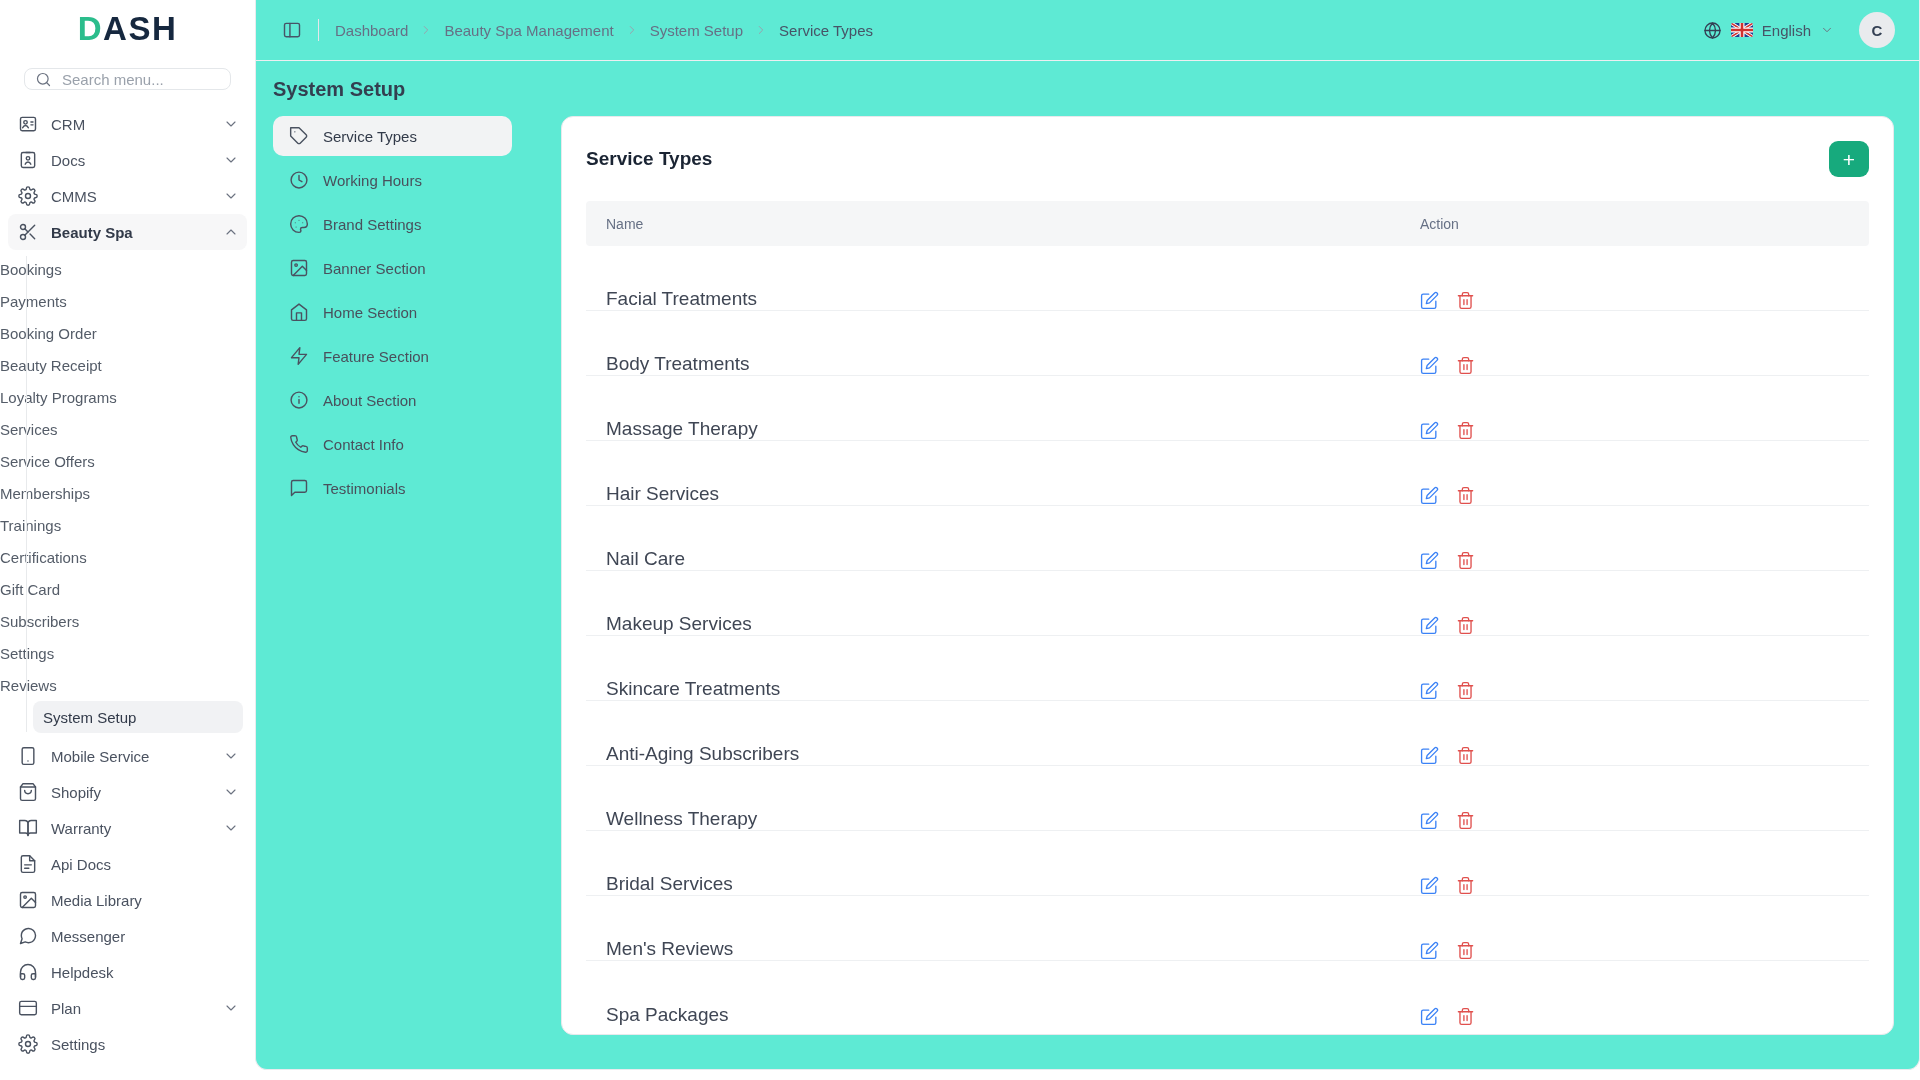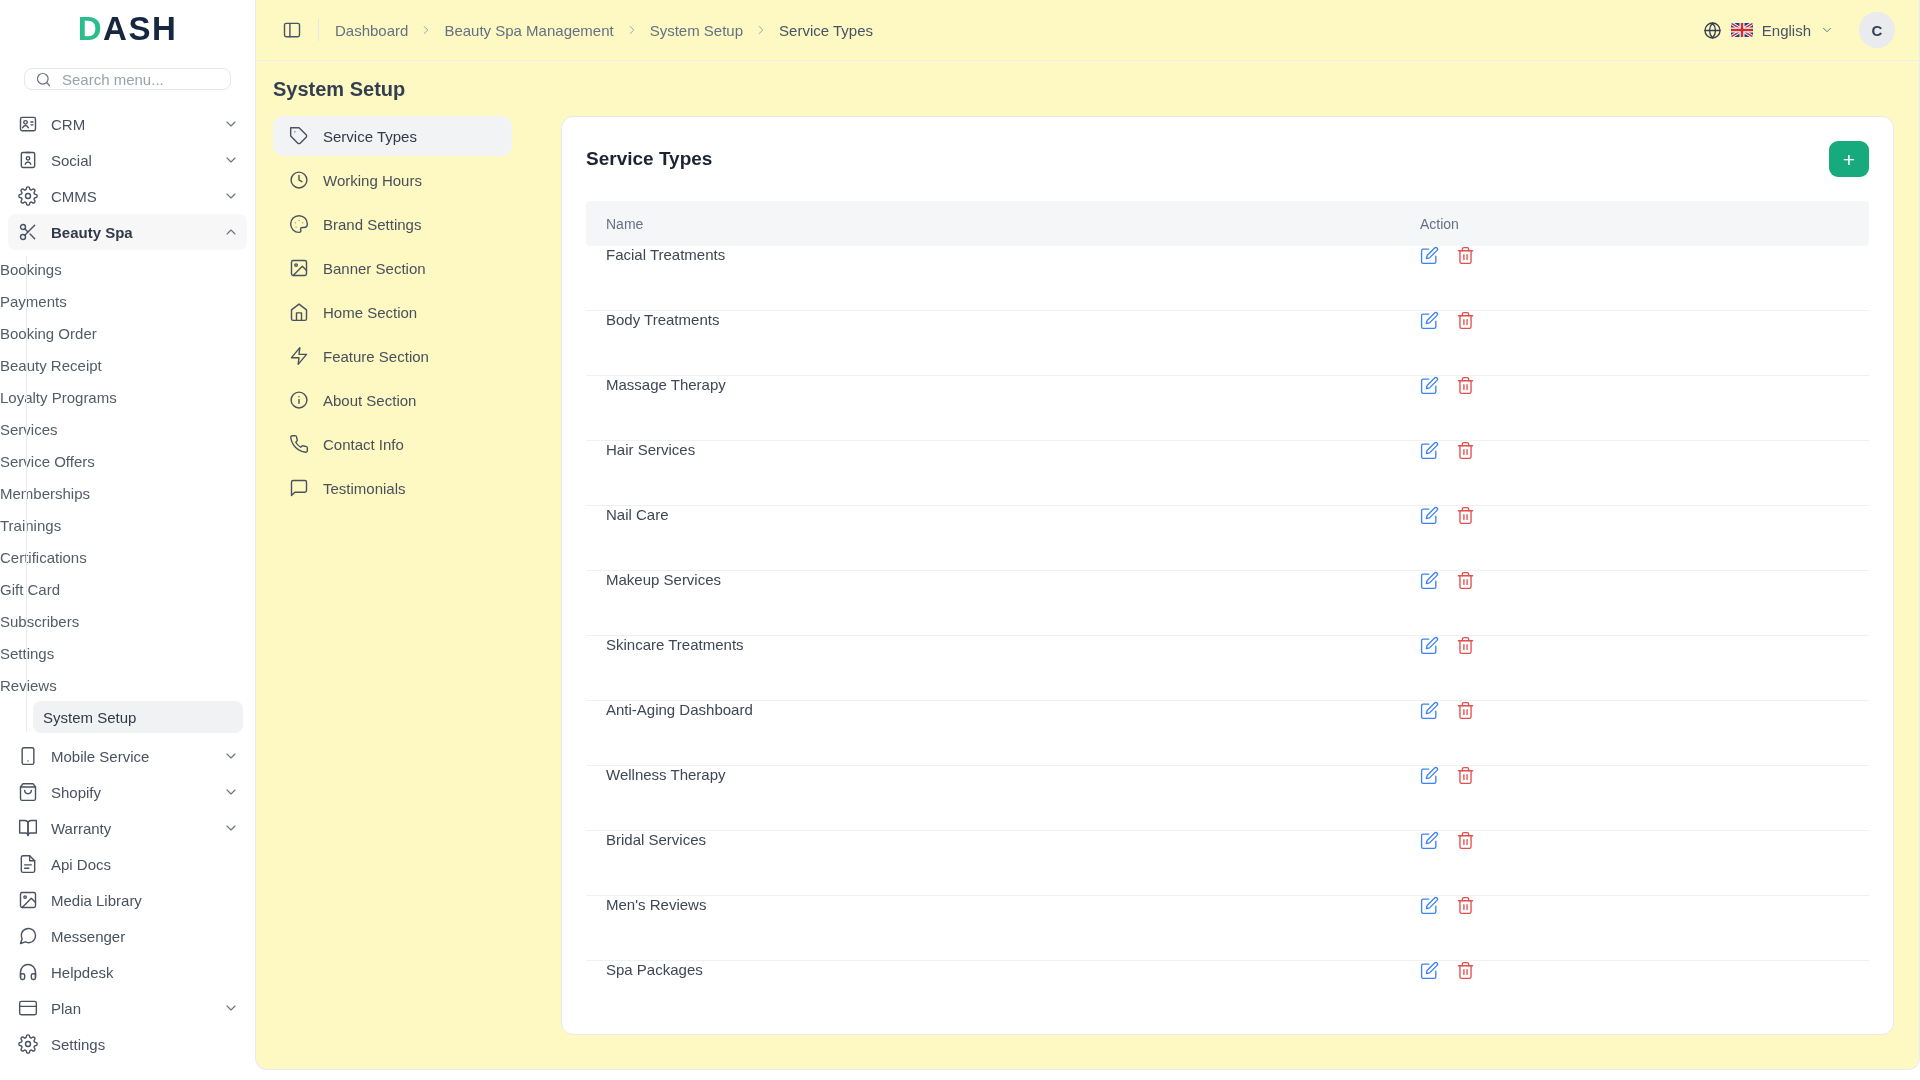--- a/index.html
+++ b/index.html
@@ -29,21 +29,21 @@
           padding:0 8px 0 10px; font-weight:600; color:#323a49; }
   .sub-list { position:relative; padding:3px 0 5px; }
   .sub-list:before { content:""; position:absolute; left:26px; top:6px; bottom:6px;
           width:1px; background:#e8eaec; }
   .sub-item { height:32px; display:flex; align-items:center; 
           color:#545c68; cursor:pointer; white-space:nowrap; }
   .sub-item.active { background:#f1f2f4; border-radius:8px; margin:0 12px 0 33px;
           padding-left:10px; color:#323a49; }
 
   
-  .main { position:absolute; top:0; left:255px; width:1665px; height:1070px; background:#fef9c3;
+  .main { position:absolute; top:0; left:255px; width:1665px; height:1070px; background:#5eead4;
           border:1px solid #e9ebee; border-top:none; border-radius:0 0 12px 12px; }
 
   .topbar { height:61px; border-bottom:1px solid #edeff1; display:flex; align-items:center;
           padding:0 24px 0 26px; }
   .tool-icon { width:20px; height:20px; color:#475467; cursor:pointer; }
   .tb-divider { width:1px; height:22px; background:#e5e7eb; margin:0 16px; }
   .breadcrumb { display:flex; align-items:center; gap:11px; font-size:15px; color:#667085; }
   .crumb { cursor:pointer; white-space:nowrap; }
   .crumb.last { color:#475467; }
   .crumb-sep { width:14px; height:14px; color:#98a1ab; }
@@ -73,22 +73,22 @@
   .panel-head { display:flex; align-items:center; justify-content:space-between; margin-bottom:24px; }
   .panel-title { font-size:19px; font-weight:700; color:#1a2433; }
   .add-btn { width:40px; height:36px; border:none; border-radius:9px; background:#17aa7d;
           color:#fff; font-size:21px; line-height:1; display:flex; align-items:center;
           justify-content:center; cursor:pointer; font-family:inherit; }
   .table { width:100%; }
   .t-head { display:flex; background:#f5f6f7; border-radius:4px; height:45px; align-items:center;
           color:#667085; font-size:14px; }
   .t-head .c-name { width:65%; padding-left:20px; }
   .t-head .c-action { width:35%; }
-  .t-row { display:flex; align-items:flex-start; height:65px; border-bottom:1px solid #eef0f2;
-          font-size:15px; color:#3f4654; }
+  .t-row { display:flex; align-items:flex-end; height:65px; border-bottom:1px solid #eef0f2;
+          font-size:19px; color:#3f4654; }
   .t-row:last-child { border-bottom:none; }
   .t-row .c-name { width:65%; padding-left:20px; }
   .t-row .c-action { width:35%; display:flex; align-items:center; gap:17px; }
   .act-btn { width:19px; height:19px; background:none; border:none; padding:0; cursor:pointer; }
   .act-btn .icon { width:19px; height:19px; display:block; }
   .act-btn.edit { color:#3b82f6; }
   .act-btn.delete { color:#e0504d; }
 
   .icon svg, .chev svg, .tool-icon svg, .crumb-sep svg, .globe svg, .lang-chev svg
         { width:100%; height:100%; fill:none; stroke:currentColor; stroke-width:1.7;
@@ -130,21 +130,21 @@
       </div>
       <div class="side-item">
         <span class="icon">
           <svg viewBox="0 0 24 24">
             <rect x="4" y="3" width="16" height="18" rx="2"></rect>
             <circle cx="12" cy="10" r="2.1"></circle>
             <path d="M8.6 17c.6-1.7 1.8-2.7 3.4-2.7s2.8 1 3.4 2.7"></path>
             <path d="M9.5 3h5"></path>
           </svg>
         </span>
-        <span class="lbl">Social</span>
+        <span class="lbl">Docs</span>
         <span class="chev">
           <svg viewBox="0 0 24 24">
             <polyline points="6 9 12 15 18 9"></polyline>
           </svg>
         </span>
       </div>
       <div class="side-item">
         <span class="icon">
           <svg viewBox="0 0 24 24">
             <circle cx="12" cy="12" r="3"></circle>
@@ -608,21 +608,21 @@
                         <polyline points="3 6 5 6 21 6"></polyline>
                         <path d="M19 6v14a2 2 0 0 1-2 2H7a2 2 0 0 1-2-2V6m3 0V4a2 2 0 0 1 2-2h4a2 2 0 0 1 2 2v2"></path>
                         <line x1="10" y1="11" x2="10" y2="17"></line>
                         <line x1="14" y1="11" x2="14" y2="17"></line>
                       </svg>
                     </span>
                   </button>
                 </div>
               </div>
               <div class="t-row">
-                <div class="c-name">Anti-Aging Dashboard</div>
+                <div class="c-name">Anti-Aging Subscribers</div>
                 <div class="c-action">
                   <button class="act-btn edit">
                     <span class="icon">
                       <svg viewBox="0 0 24 24">
                         <path d="M11 4H4a2 2 0 0 0-2 2v14a2 2 0 0 0 2 2h14a2 2 0 0 0 2-2v-7"></path>
                         <path d="M18.5 2.5a2.12 2.12 0 0 1 3 3L12 15l-4 1 1-4z"></path>
                       </svg>
                     </span>
                   </button>
                   <button class="act-btn delete">

